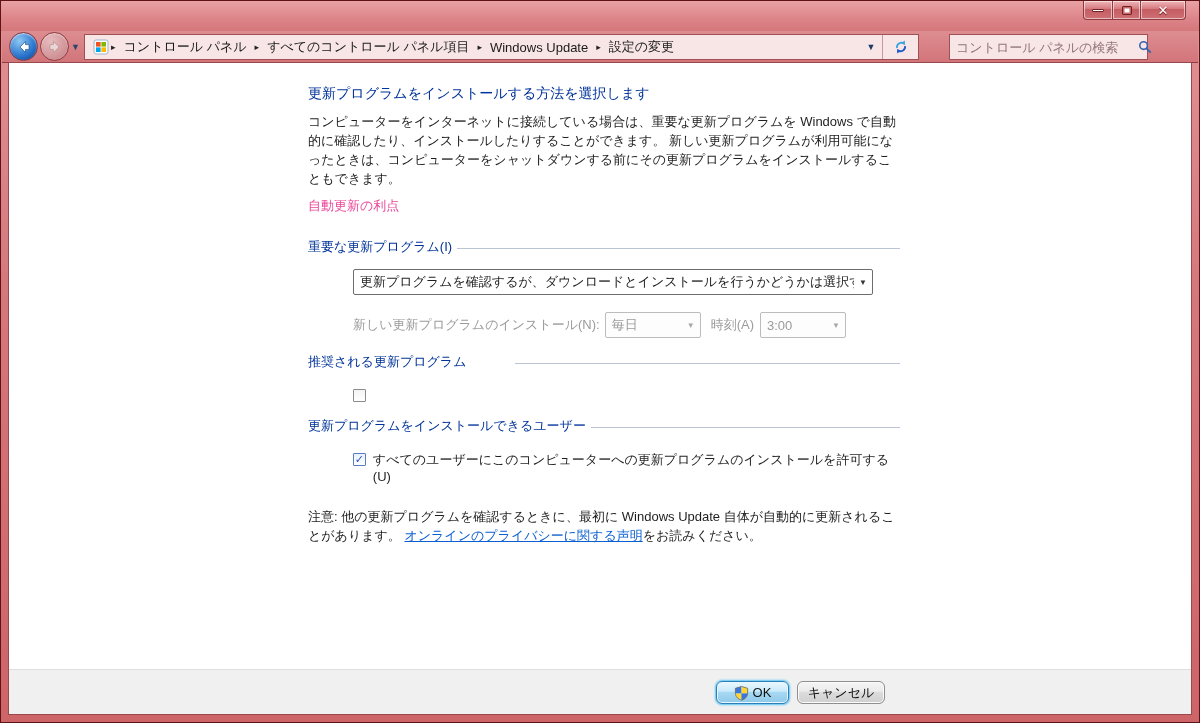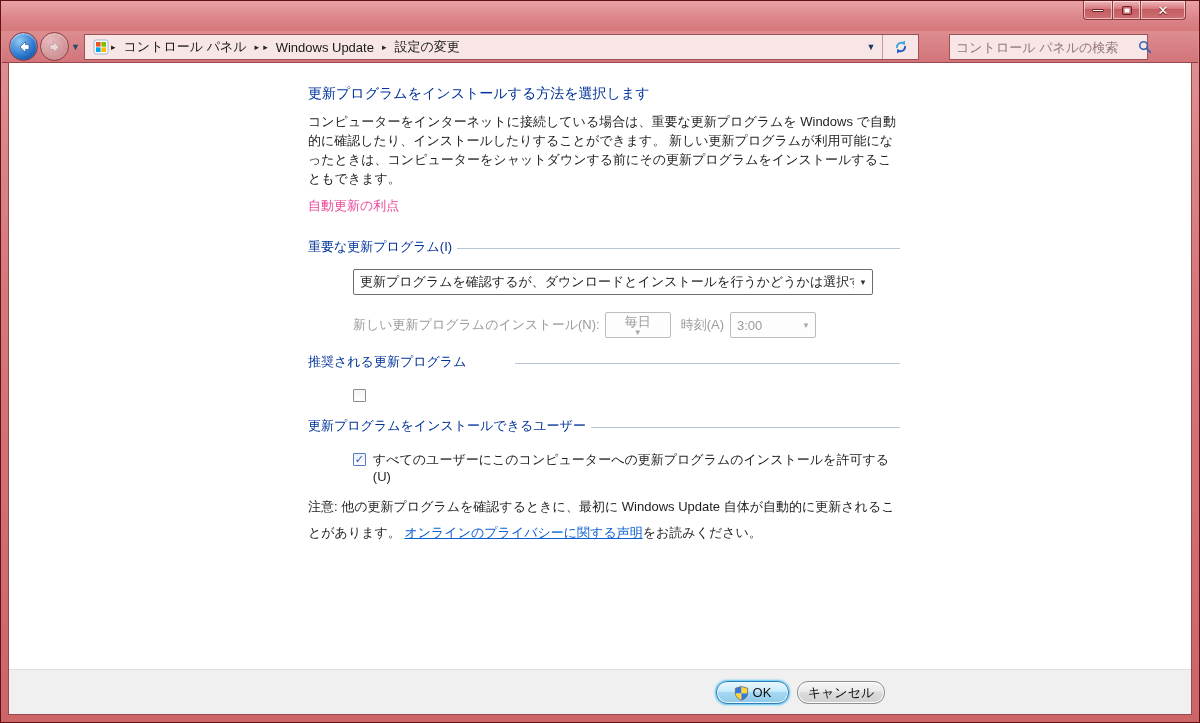--- a/index.html
+++ b/index.html
@@ -63,35 +63,35 @@
 
   .combo { height:26px; background:#fff; border:1px solid #6d6d6d; border-radius:2px;
            display:flex; align-items:center; font-size:13px; cursor:default; }
   .combo .val { flex:1; padding:0 6px; white-space:nowrap; overflow:hidden; }
   .combo .arr { width:18px; text-align:center; font-size:8px; color:#333; }
   .combo-main { margin:13px 0 0 45px; width:520px; }
   .combo[aria-disabled="true"] { background:#fdfdfd; border-color:#bcbcbc; color:#9b9b9b; }
   .combo[aria-disabled="true"] .arr { color:#a8a8a8; }
 
   .sched-row { margin:17px 0 0 45px; display:flex; align-items:center; color:#9b9b9b; }
-  .combo-freq { width:66px; margin-left:5px;flex-direction:column; }
+  .combo-freq { width:96px; margin-left:5px; }
   .combo-time { width:86px; margin-left:6px; }
   .sched-row .lbl2 { margin-left:10px; }
 
   .chk-row { margin:16px 0 0 45px; display:flex; align-items:flex-start; }
   .chk { width:13px; height:13px; margin:2px 7px 0 0; border:1px solid #8b8b8b; border-radius:1px;
          background:linear-gradient(#f4f4f4,#fff); display:flex; align-items:center; justify-content:center;
          font-size:11px; line-height:1; color:#2b52c4; cursor:pointer; }
   .chk.checked { border-color:#5a7cc0; background:linear-gradient(#e9f0fb,#fff); font-weight:bold; }
 
-  .note { margin-top:10px; line-height:26px; }
+  .note { margin-top:23px; line-height:19px; }
   .note a { color:#0b5fd0; text-decoration:underline; cursor:pointer; }
 
   
-  .btn { position:absolute; top:11px; height:23px; font-size:13px; border-radius:11px;
+  .btn { position:absolute; top:11px; height:23px; font-size:13px; border-radius:6px;
          display:flex; align-items:center; justify-content:center; cursor:pointer; color:#111; }
   .btn-ok { right:402px; width:73px; border:1px solid #2c7fb8;
             background:linear-gradient(#eaf8fe,#c9eafa 45%,#a8daf3 46%,#8fc9e9);
             box-shadow:0 0 2px 1px #58c4f5, inset 0 0 0 1px #e8f6fd; gap:4px; }
   .btn-cancel { right:306px; width:88px; border:1px solid #8e8e8e;
                 background:linear-gradient(#f5f5f5,#ebebeb 45%,#ddd 46%,#d0d0d0);
                 box-shadow:inset 0 0 0 1px #fcfcfc; }
 </style>
 </head>
 <body>
@@ -130,20 +130,21 @@
         <svg width="16" height="16" viewBox="0 0 16 16" style="margin-left:4px">
           <rect x="1" y="1" width="14" height="14" rx="2" fill="#fdfdfd" stroke="#9fb6cf"></rect>
           <rect x="3" y="3" width="4.6" height="4.6" fill="#f25022"></rect>
           <rect x="8.4" y="3" width="4.6" height="4.6" fill="#7fba00"></rect>
           <rect x="3" y="8.4" width="4.6" height="4.6" fill="#00a4ef"></rect>
           <rect x="8.4" y="8.4" width="4.6" height="4.6" fill="#ffb900"></rect>
         </svg>
         <span class="crumb-sep">▸</span>
         <span class="crumb">コントロール パネル</span>
         <span class="crumb-sep">▸</span>
+        <span class="crumb">すべてのコントロール パネル項目</span>
         <span class="crumb-sep">▸</span>
         <span class="crumb">Windows Update</span>
         <span class="crumb-sep">▸</span>
         <span class="crumb">設定の変更</span>
       </div>
       <span class="addr-chevron">▼</span>
       <div class="refresh-seg">
         <svg width="16" height="16" viewBox="0 0 16 16">
           <path d="M4 9 A4.5 4.5 0 0 1 11 4.5" fill="none" stroke="#37a6dd" stroke-width="1.8"></path>
           <path d="M11.8 1.5 L12 6 L7.8 4.2 Z" fill="#37a6dd"></path>

